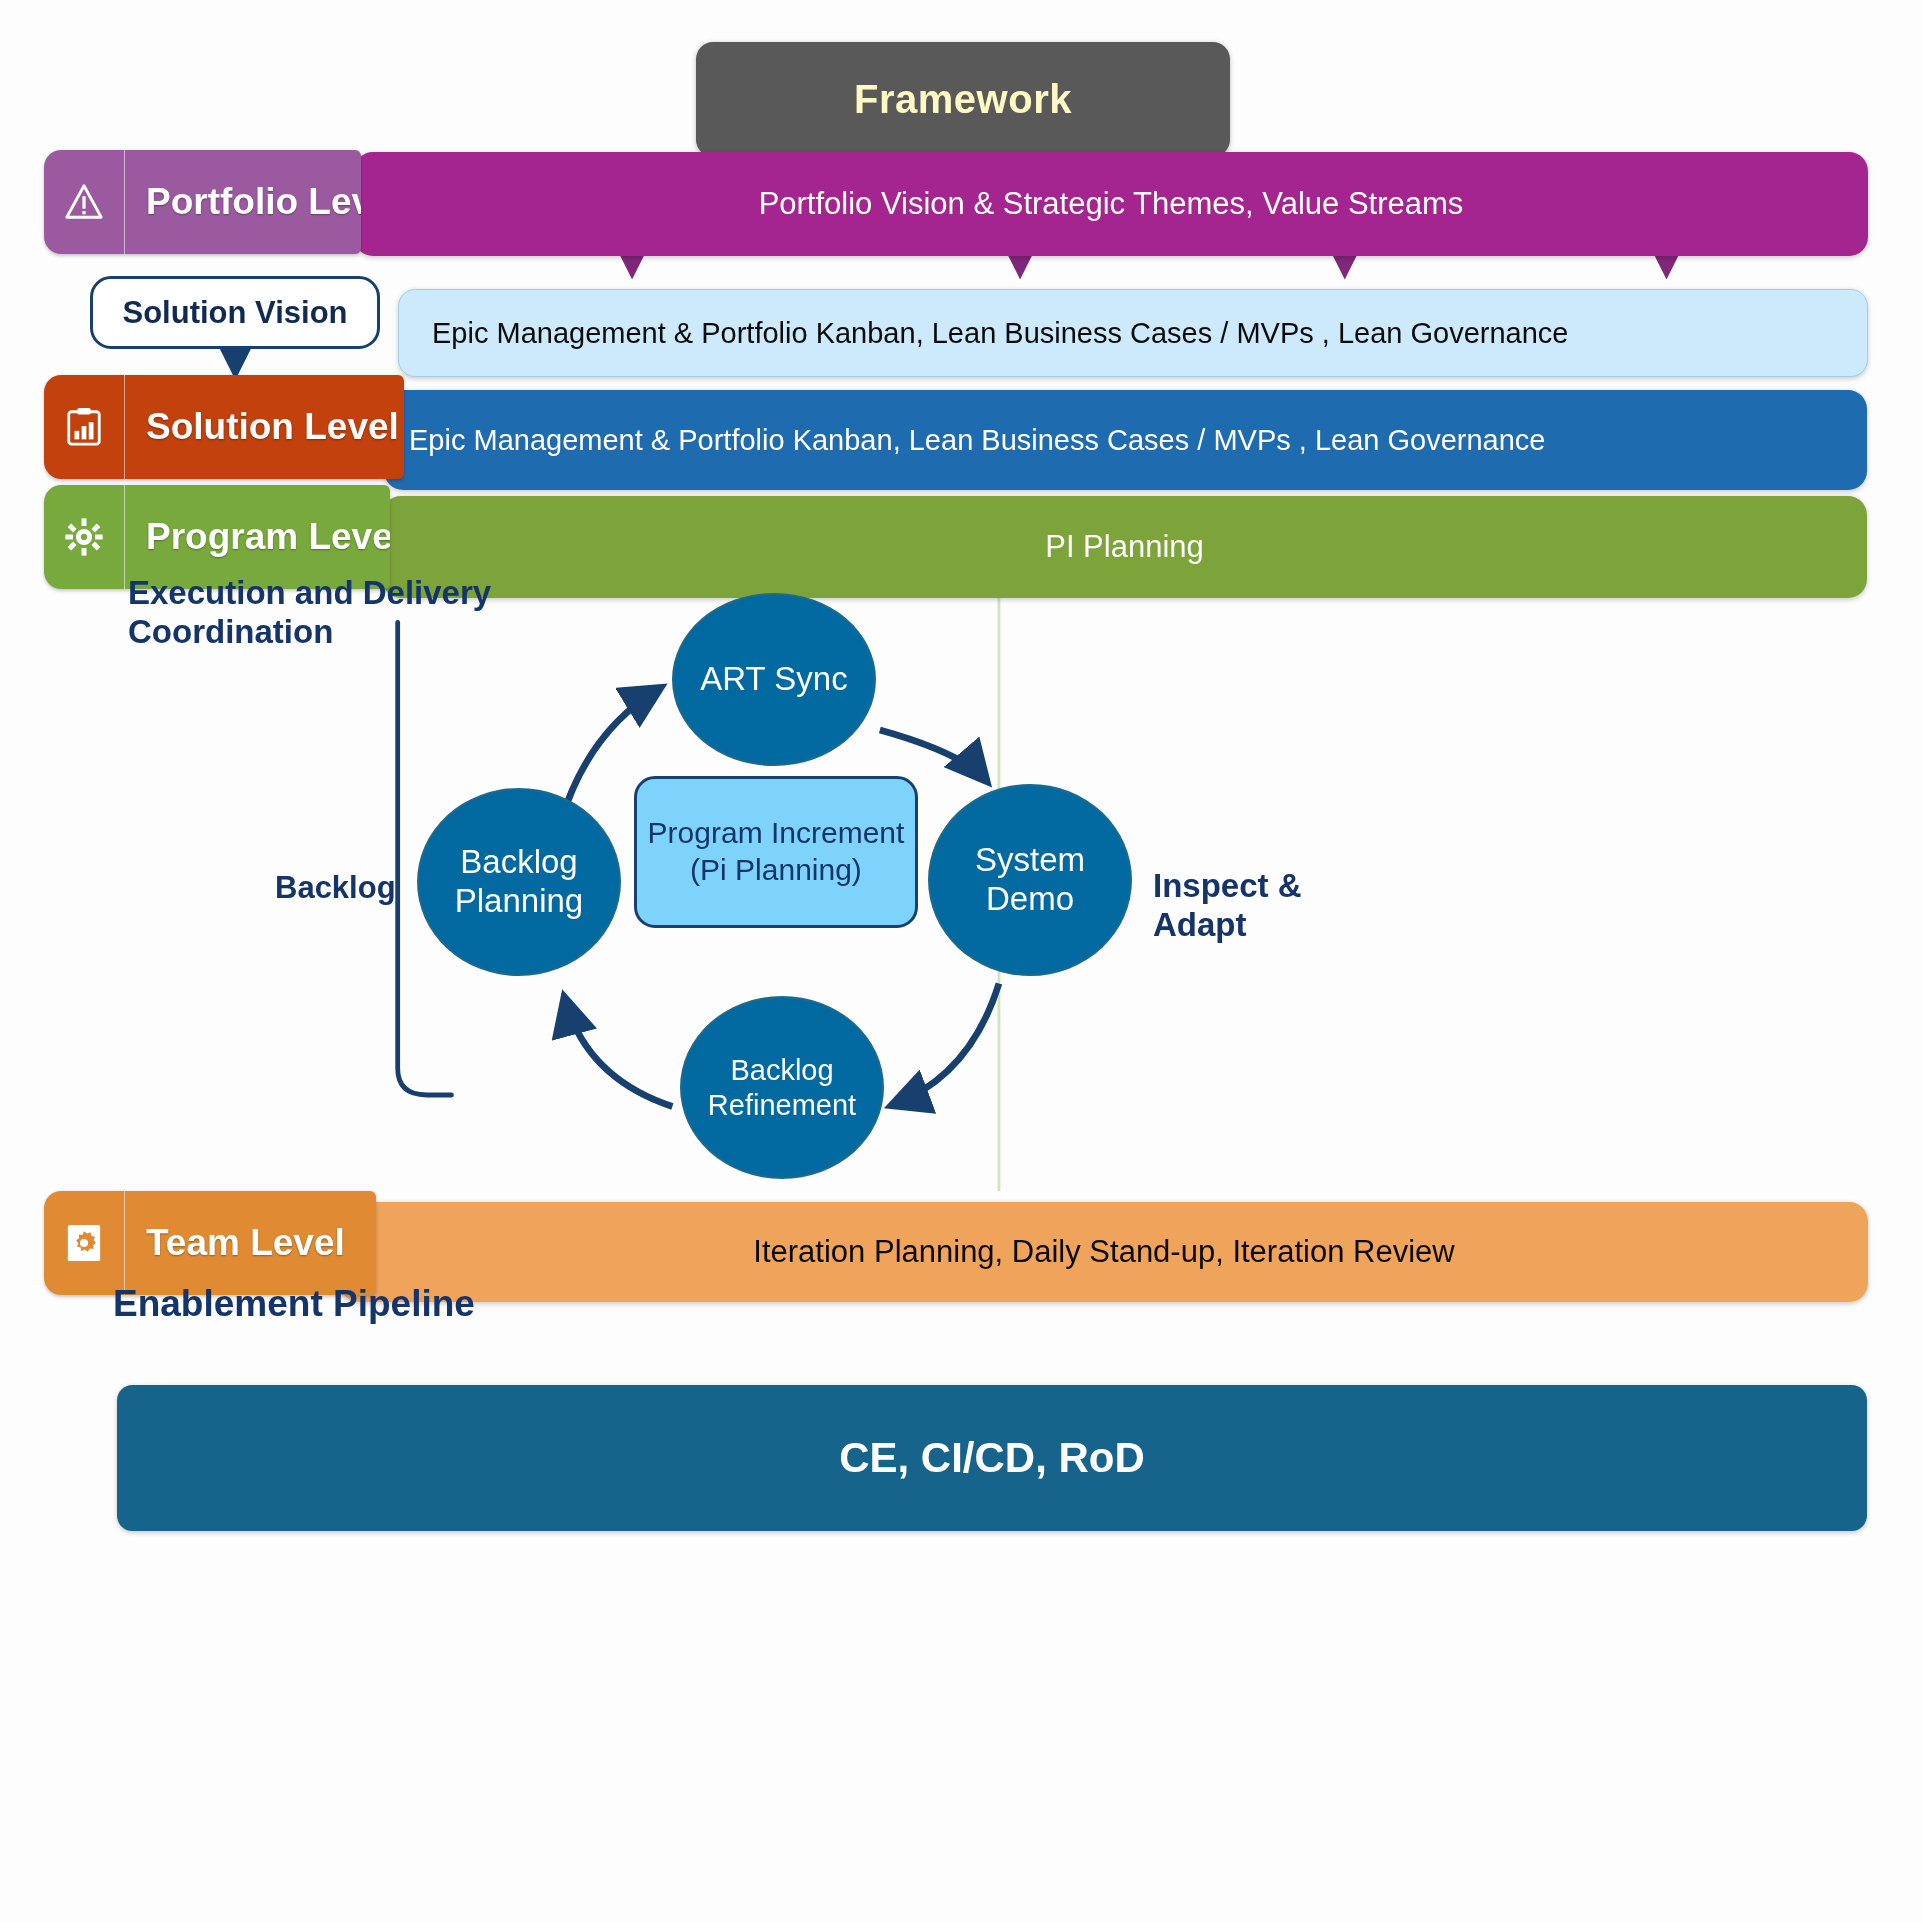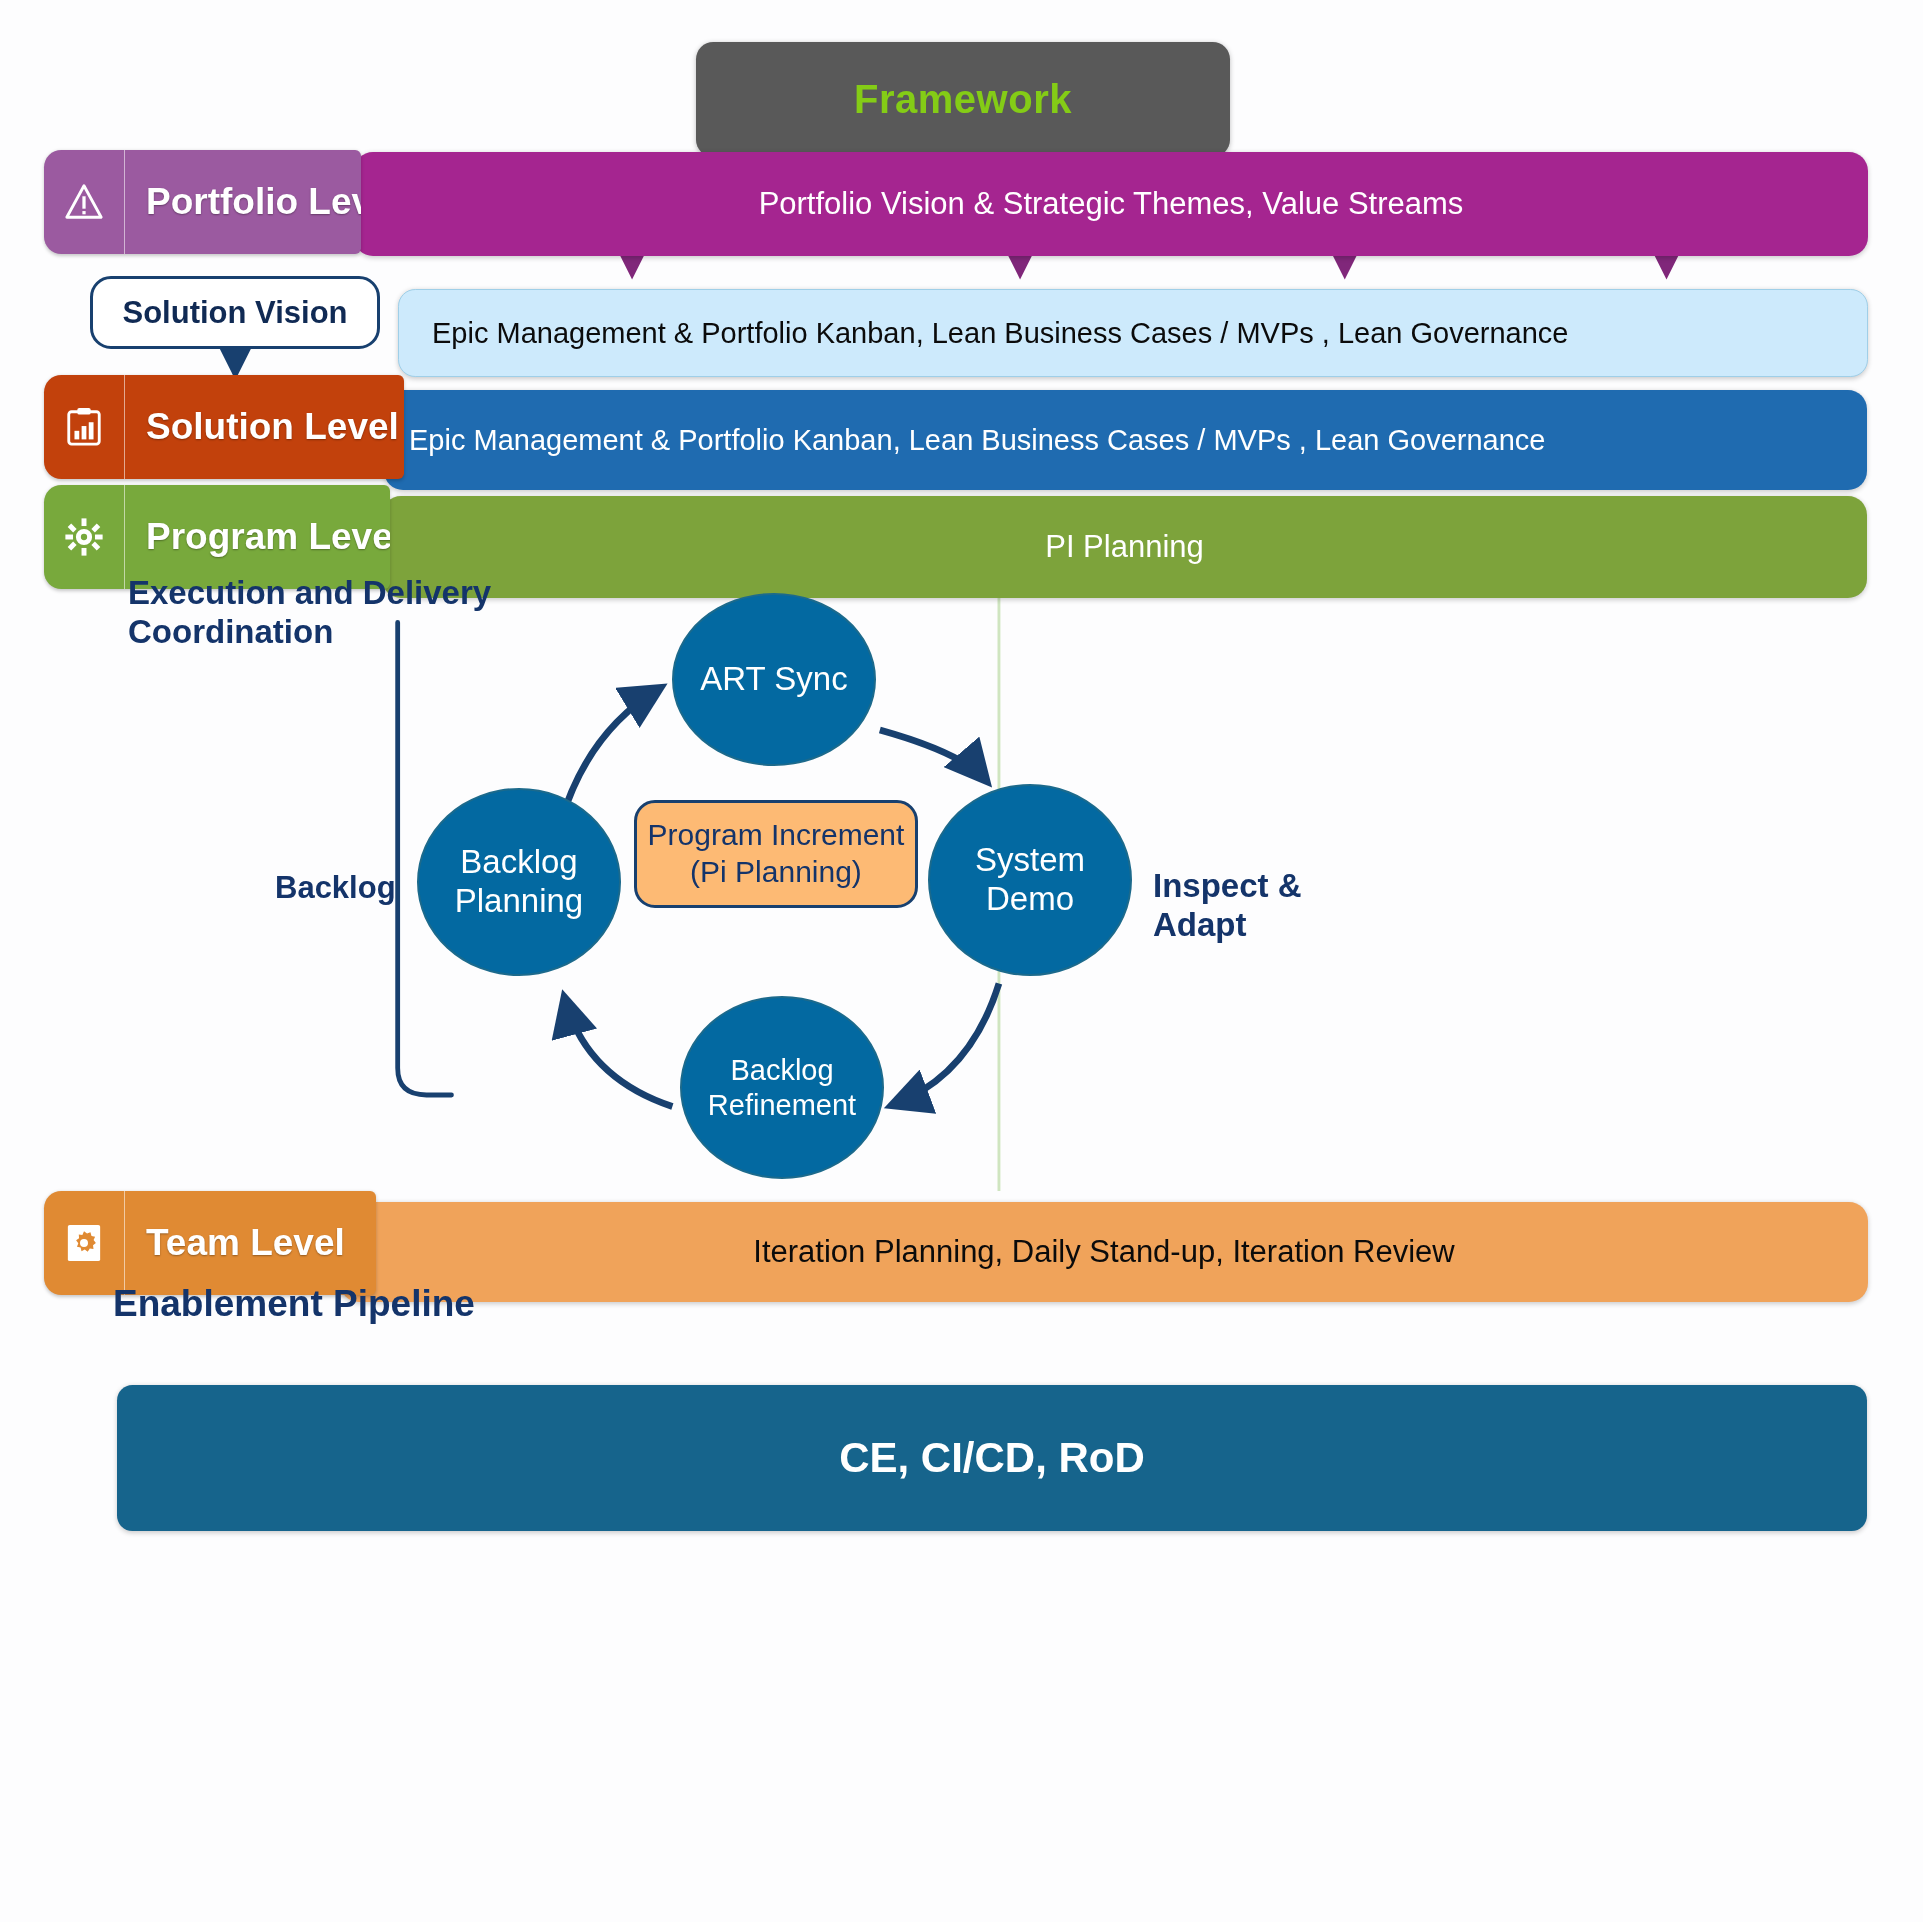--- a/index.html
+++ b/index.html
@@ -24,21 +24,21 @@
   }
 
   
   .framework-pill {
     position: absolute;
     left: 696px; top: 42px;
     width: 534px; height: 115px;
     background: #595959;
     border-radius: 17.3px;
     display: flex; align-items: center; justify-content: center;
-    color: #84cc16;
+    color: #fef9c3;
     font-size: 40px;
     font-weight: bold;
     letter-spacing: 0.5px;
     box-shadow: 0 1.9px 4.8px rgba(0,0,0,.25);
   }
 
   
   .level-badge {
     position: absolute;
     height: 104px;
@@ -133,22 +133,22 @@
     line-height: 1.18;
     z-index: 6;
   }
   #node-art-sync        { left: 672px;  top: 593px;  width: 204px; height: 173px; font-size: 33px; }
   #node-backlog-plan    { left: 417px;  top: 788px;  width: 204px; height: 188px; font-size: 33px; }
   #node-system-demo     { left: 928px;  top: 784px;  width: 204px; height: 192px; font-size: 33px; }
   #node-backlog-refine  { left: 680px;  top: 996px; width: 204px; height: 183px; font-size: 29px; }
 
   #pi-center {
     position: absolute;
-    left: 634px; top: 800px; width: 284px; height: 108px;
-    background: #fdba74;
+    left: 634px; top: 776px; width: 284px; height: 152px;
+    background: #7dd3fc;
     border: 3.8px solid #18406f;
     border-radius: 21px;
     display: flex; flex-direction: column;
     align-items: center; justify-content: center;
     color: #14346a; font-size: 30px; line-height: 1.22;
     text-align: center; z-index: 6;
   }
 
   
   .free-label {

